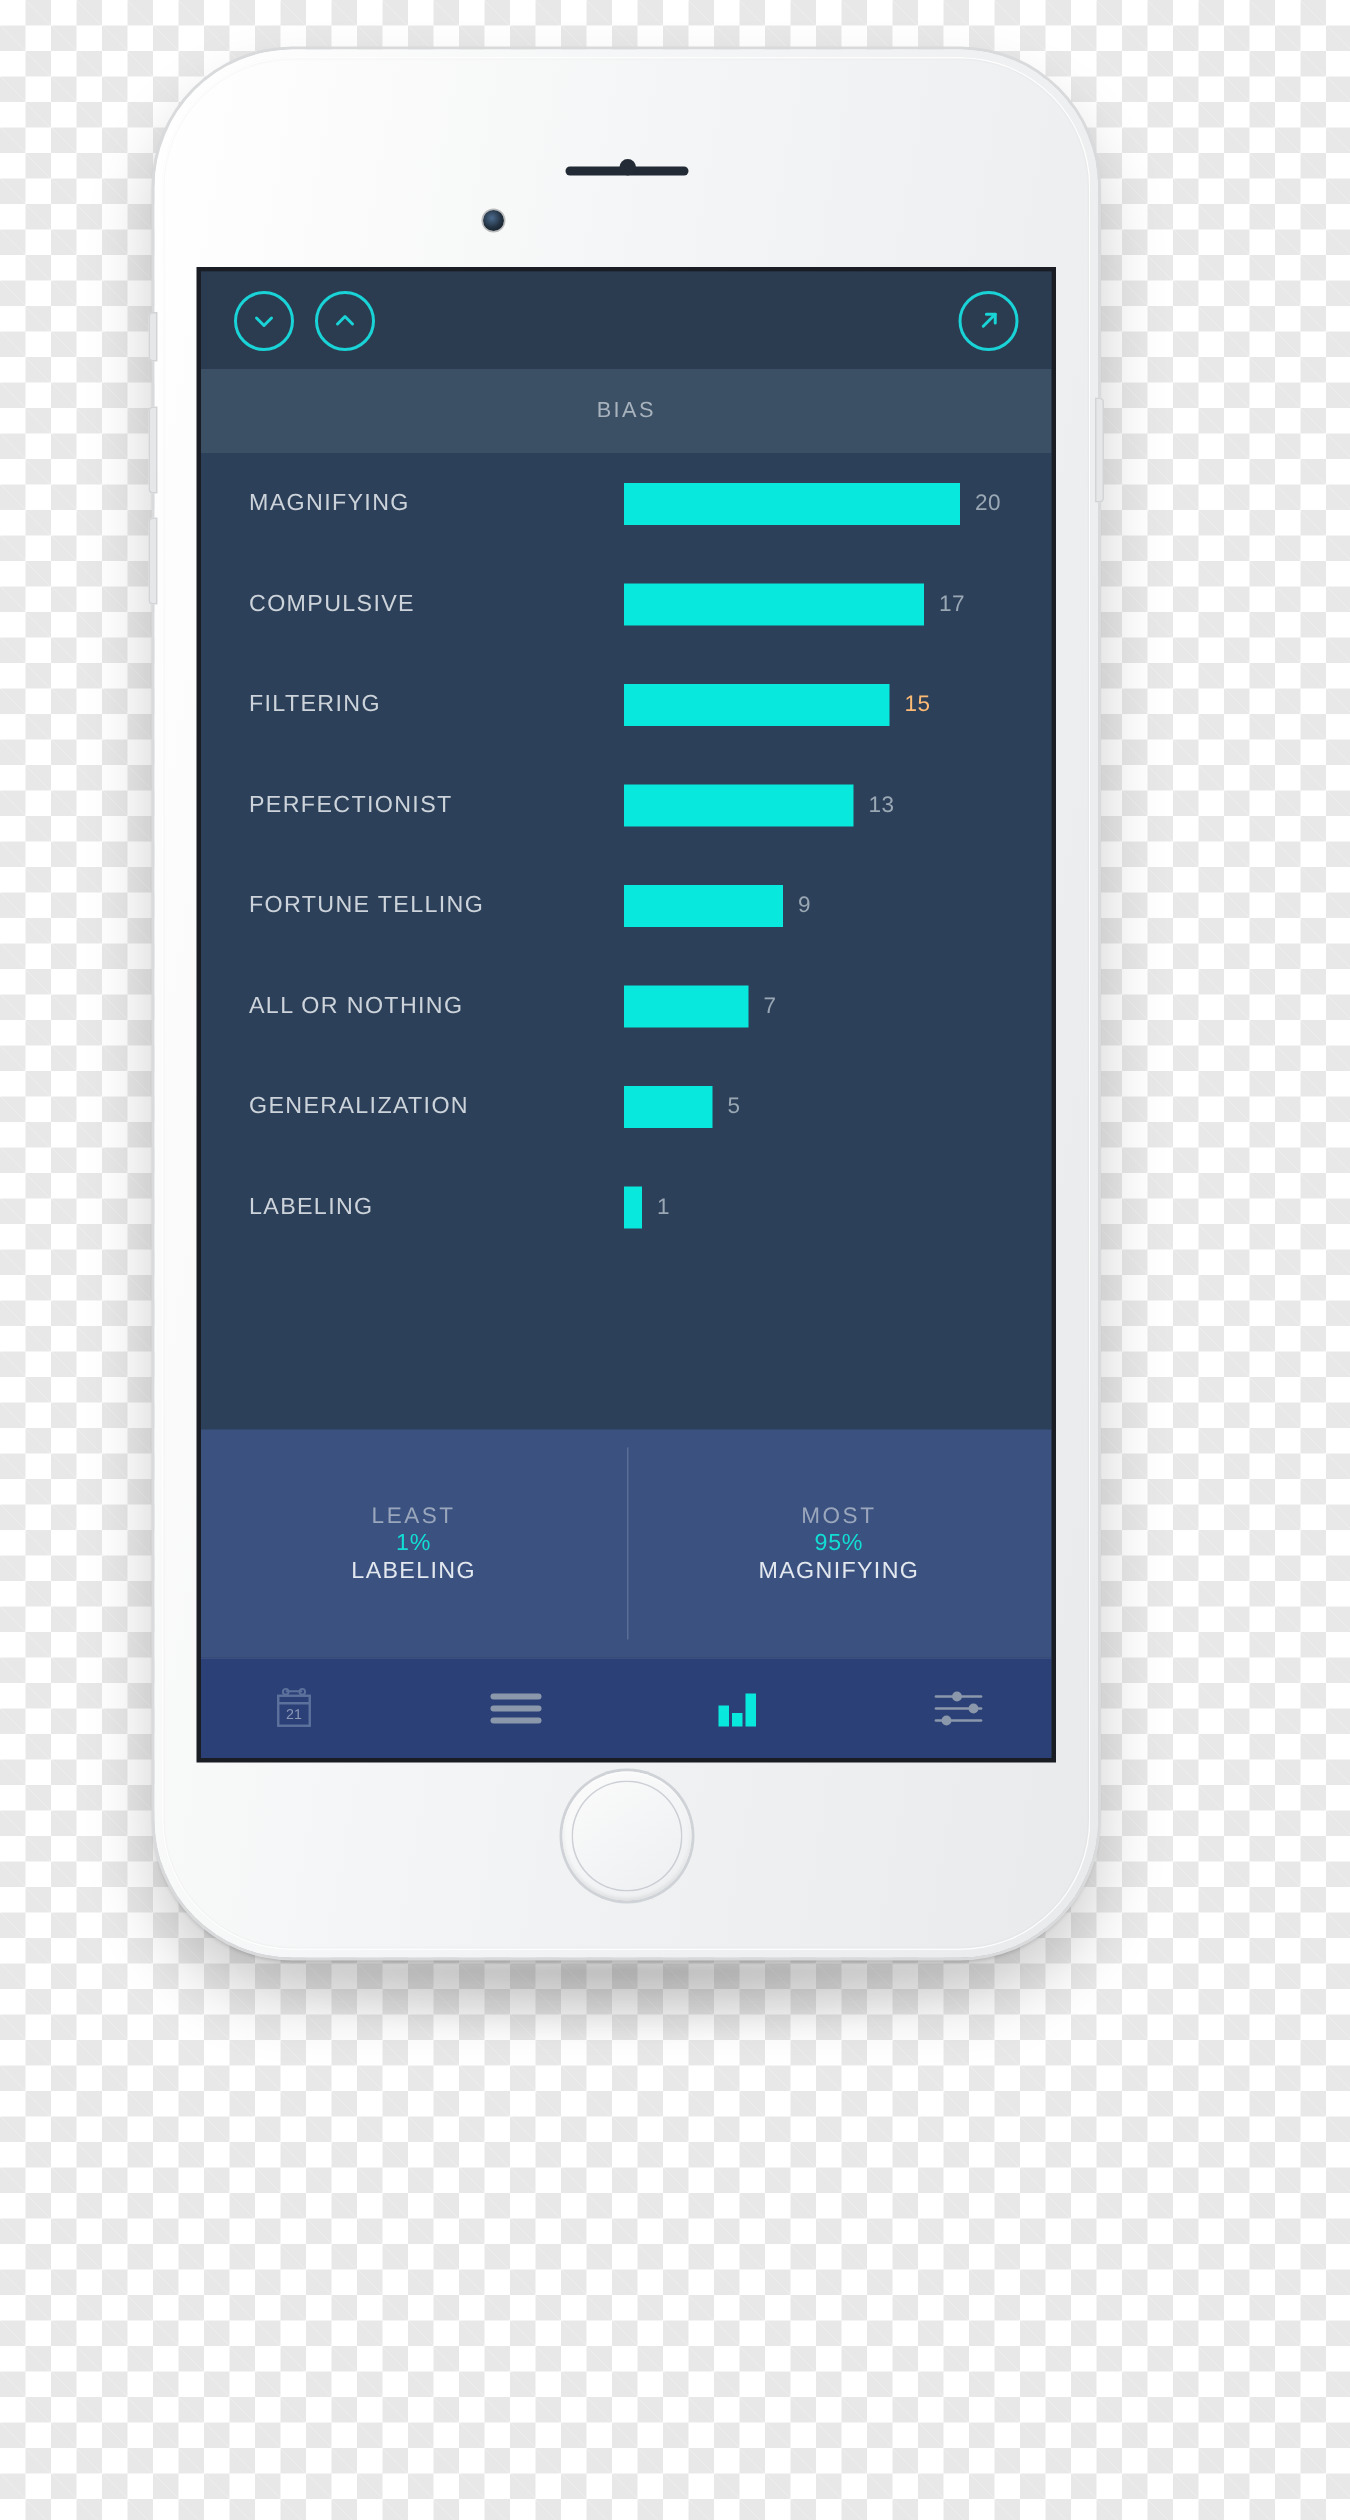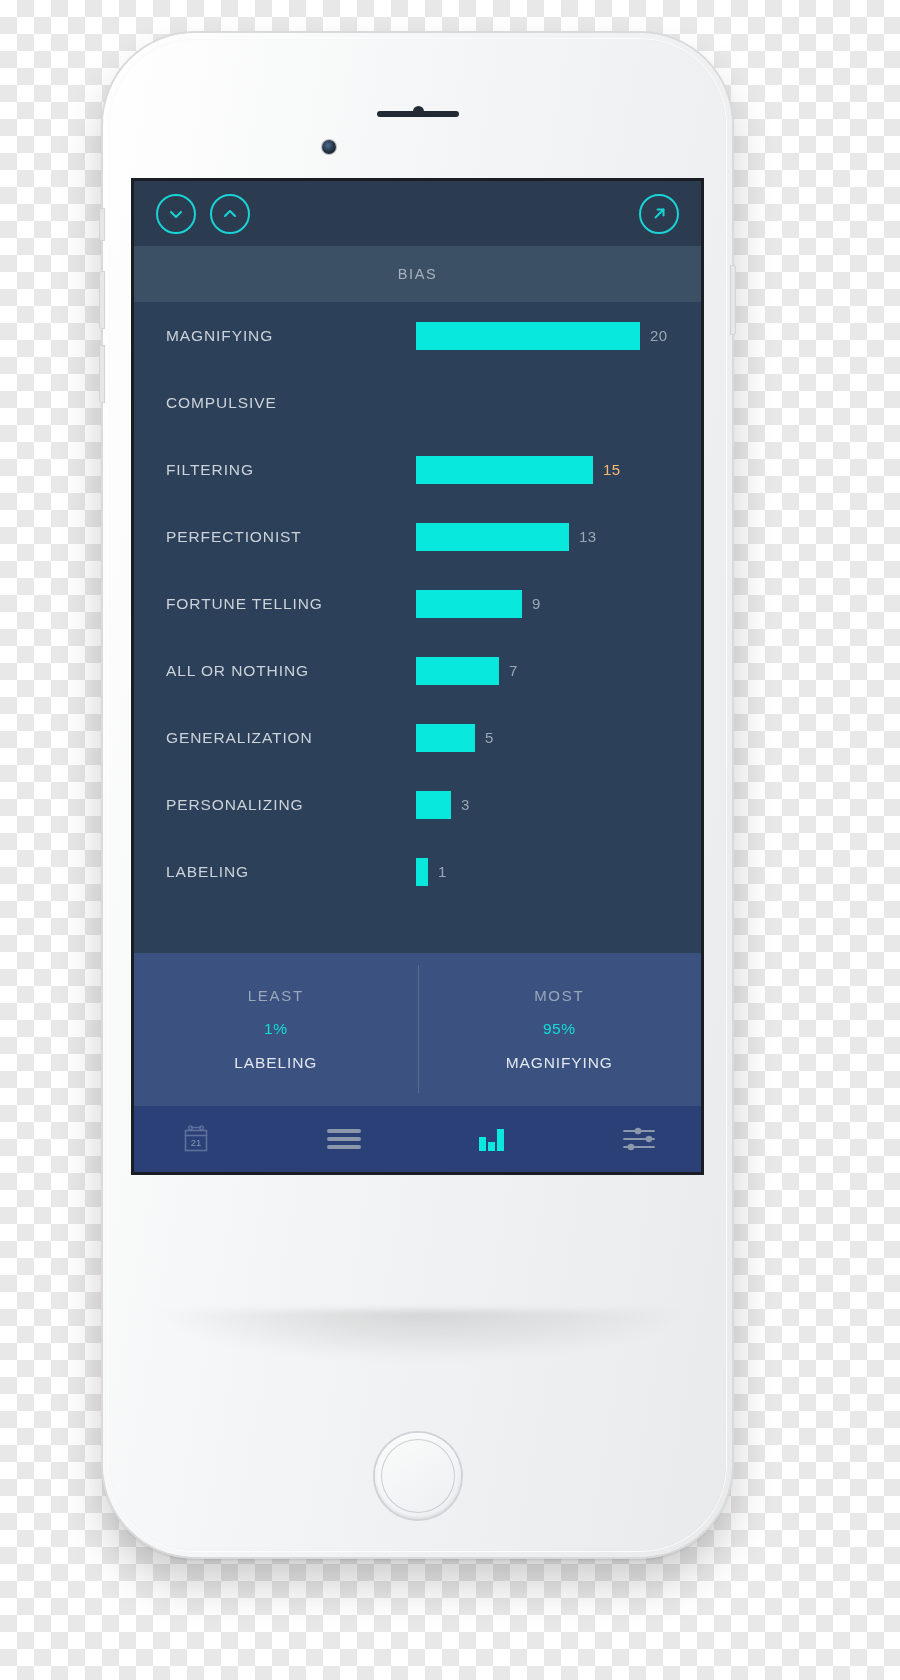--- a/index.html
+++ b/index.html
@@ -17,21 +17,21 @@
       linear-gradient(45deg,#e8e8e8 25%,transparent 25%,transparent 75%,#e8e8e8 75%),
       linear-gradient(45deg,#e8e8e8 25%,transparent 25%,transparent 75%,#e8e8e8 75%);
     background-size:34px 34px;
     background-position:0 0,17px 17px;
     background-color:#ffffff;
   }
   
   .phone{
     position:absolute;
     left:103px;top:33px;
-    width:629px;height:1524px;
+    width:629px;height:1272px;
     border-radius:92px;
     background:linear-gradient(100deg,#ffffff 0%,#f4f5f6 42%,#e9eaec 100%);
     box-shadow:
       0 0 0 2px #d9dadc,
       0 2px 3px rgba(0,0,0,.22),
       0 26px 46px rgba(0,0,0,.20);
   }
   .phone-inner-edge{
     position:absolute;inset:5px;border-radius:87px;
     box-shadow:inset 0 0 0 1px rgba(255,255,255,.9), inset 0 0 2px 1px rgba(0,0,0,.06);
@@ -153,21 +153,21 @@
     display:flex;
     position:relative;
   }
   .summary:before{
     content:"";position:absolute;left:50%;top:12px;bottom:12px;width:1px;
     background:rgba(255,255,255,.16);
   }
   .sum-col{
     flex:1;display:flex;flex-direction:column;
     align-items:center;justify-content:center;
-    gap:16px;
+    gap:1px;
   }
   .sum-title{color:#9aa6bb;font-size:15px;letter-spacing:1.7px;}
   .sum-pct{color:#12ddd4;font-size:15.5px;letter-spacing:.5px;}
   .sum-name{color:#e3e8ef;font-size:15.5px;letter-spacing:.9px;}
 
   
   .tabbar{
     flex:0 0 66px;
     background:#2b4077;
     display:flex;align-items:center;
@@ -228,20 +228,24 @@
       <div class="chart">
           <div class="row">
             <div class="row-label">MAGNIFYING</div>
             <div class="bar-wrap">
               <span class="bar" style="width: 224px; background: rgb(8, 232, 220);"></span>
               <span class="bar-val" style="color: rgb(154, 167, 180);">20</span>
             </div>
           </div>
           <div class="row">
             <div class="row-label">COMPULSIVE</div>
+            <div class="bar-wrap">
+              <span class="bar" style="width: 200px; background: rgb(8, 232, 220);"></span>
+              <span class="bar-val" style="color: rgb(154, 167, 180);">17</span>
+            </div>
           </div>
           <div class="row">
             <div class="row-label">FILTERING</div>
             <div class="bar-wrap">
               <span class="bar" style="width: 177px; background: rgb(8, 232, 220);"></span>
               <span class="bar-val" style="color: #fdba74;">15</span>
             </div>
           </div>
           <div class="row">
             <div class="row-label">PERFECTIONIST</div>
@@ -262,27 +266,20 @@
             <div class="bar-wrap">
               <span class="bar" style="width: 83px; background: rgb(8, 232, 220);"></span>
               <span class="bar-val" style="color: rgb(154, 167, 180);">7</span>
             </div>
           </div>
           <div class="row">
             <div class="row-label">GENERALIZATION</div>
             <div class="bar-wrap">
               <span class="bar" style="width: 59px; background: rgb(8, 232, 220);"></span>
               <span class="bar-val" style="color: rgb(154, 167, 180);">5</span>
-            </div>
-          </div>
-          <div class="row">
-            <div class="row-label">PERSONALIZING</div>
-            <div class="bar-wrap">
-              <span class="bar" style="width: 35px; background: rgb(8, 232, 220);"></span>
-              <span class="bar-val" style="color: rgb(154, 167, 180);">3</span>
             </div>
           </div>
           <div class="row">
             <div class="row-label">LABELING</div>
             <div class="bar-wrap">
               <span class="bar" style="width: 12px; background: rgb(8, 232, 220);"></span>
               <span class="bar-val" style="color: rgb(154, 167, 180);">1</span>
             </div>
           </div>
         </div>

